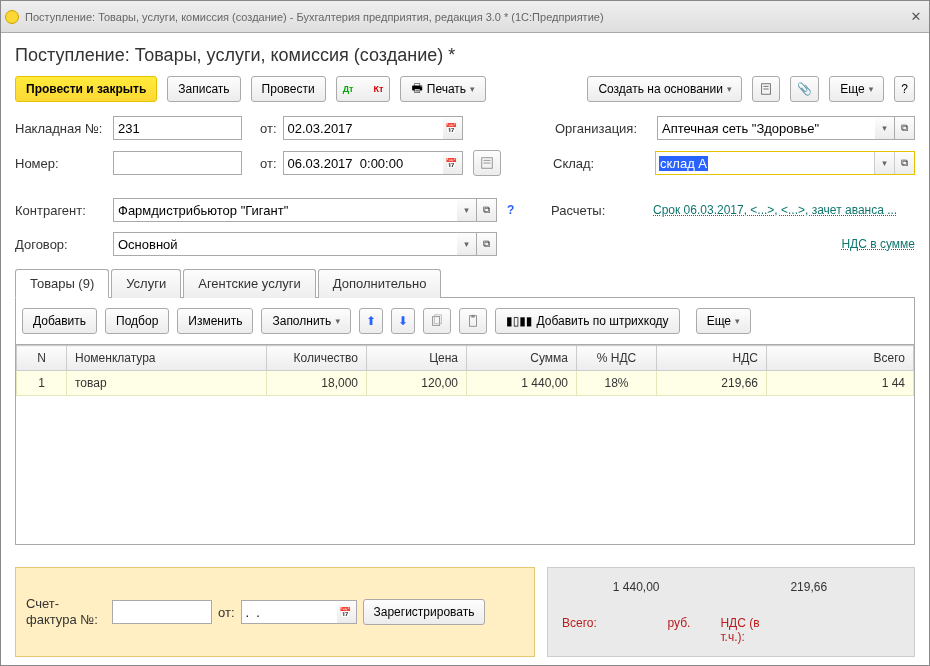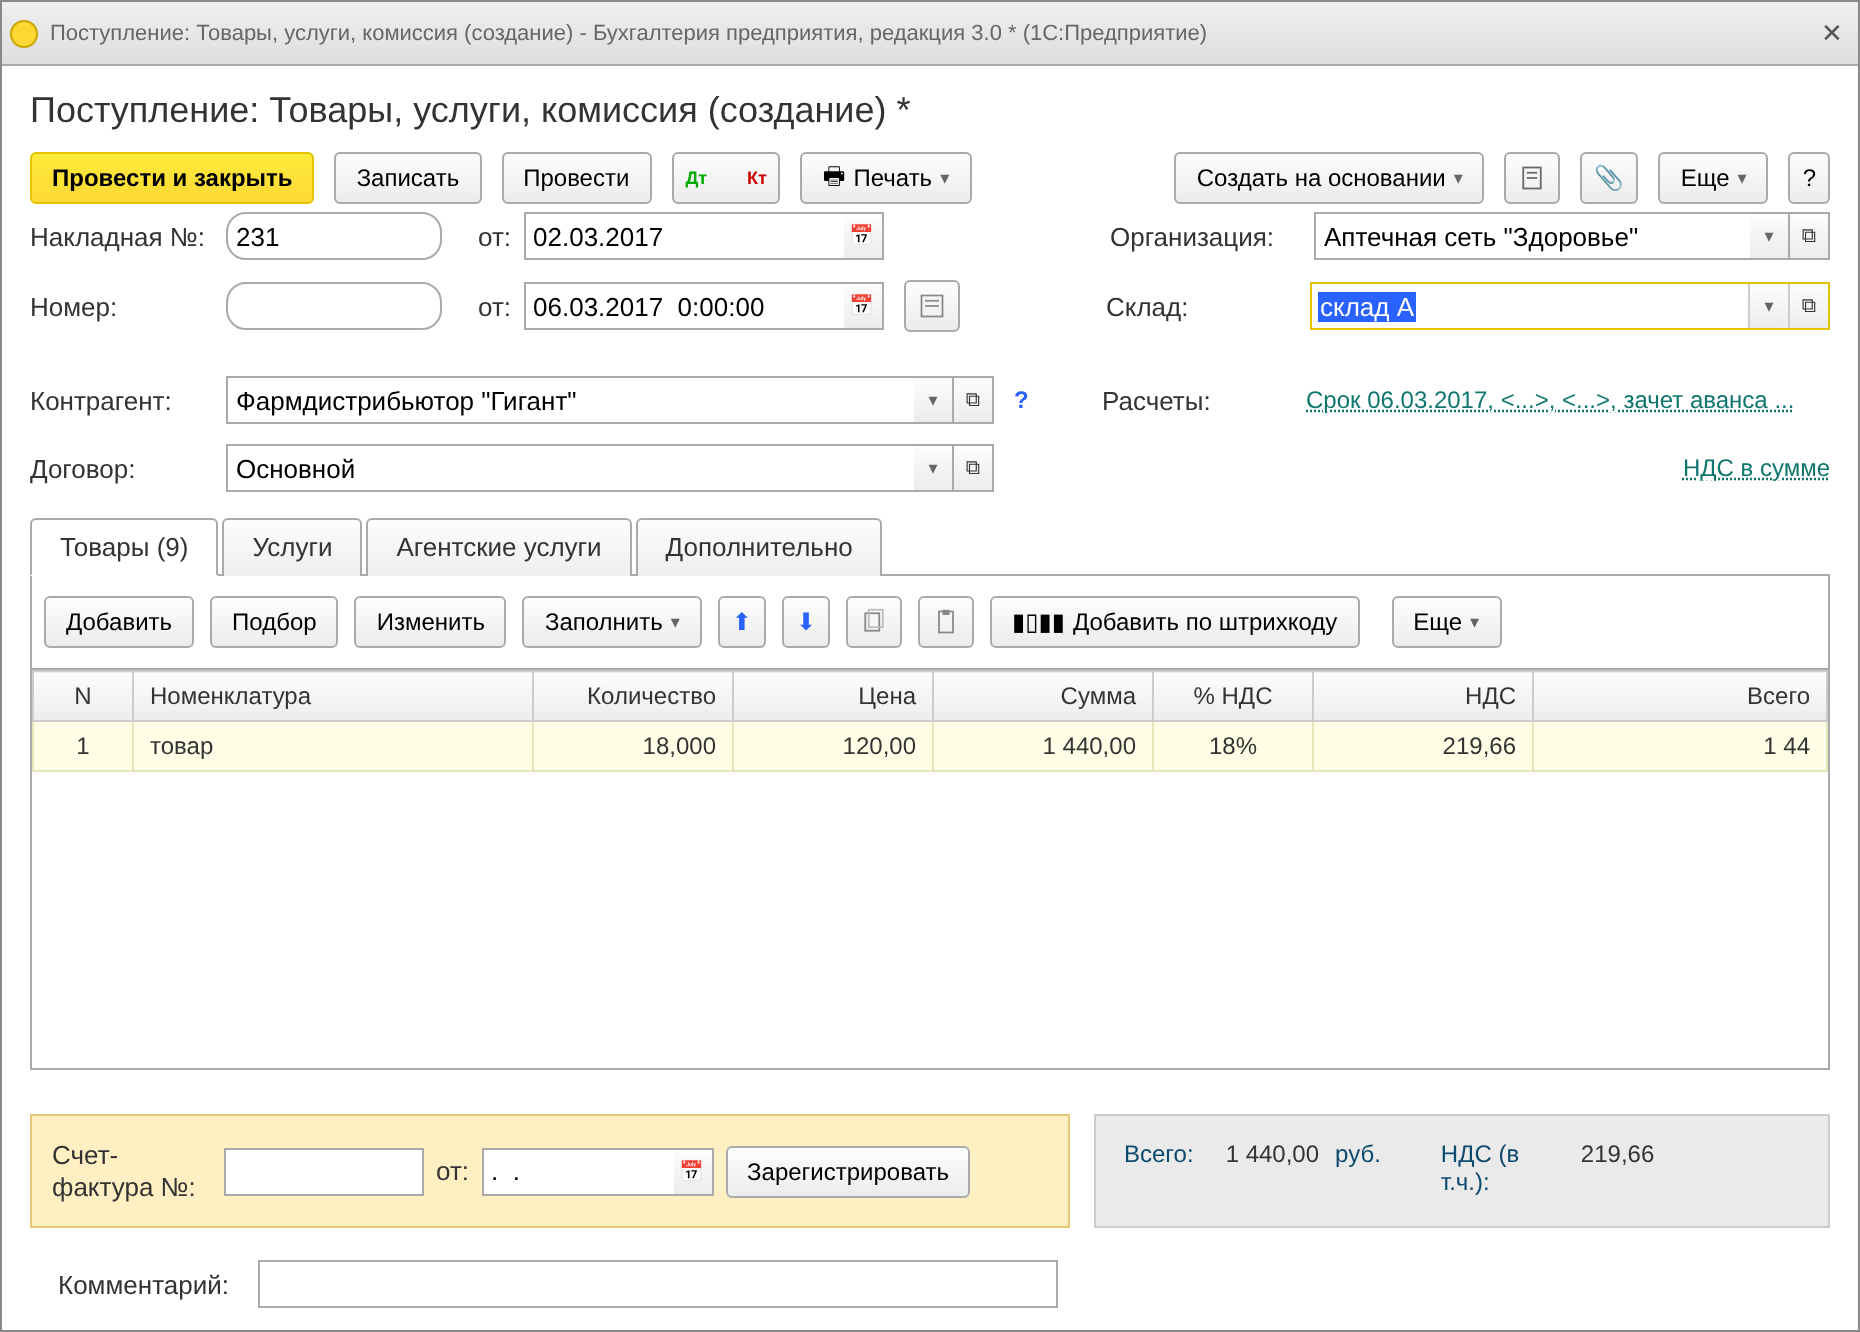--- a/index.html
+++ b/index.html
@@ -4,30 +4,30 @@
 <style>
 * { box-sizing: border-box; margin: 0; padding: 0; }
 body { font-family: Arial, sans-serif; font-size: 12px; background: #fff; color: #333; }
 .window { width: 930px; height: 666px; border: 1px solid #888; background: #fff; position: relative; }
 .titlebar { height: 32px; background: linear-gradient(#efefef,#dedede); border-bottom: 1px solid #aaa; display: flex; align-items: center; padding: 0 4px; font-size: 11px; color: #666; }
 .titlebar-icon { width: 14px; height: 14px; background: #fdd835; border-radius: 50%; margin-right: 6px; display:inline-block; border:1px solid #c9a400; }
 .titlebar-text { flex: 1; }
 .titlebar-close { width: 18px; height: 16px; font-size: 13px; color:#555; text-align:center; cursor:pointer; }
 .content { padding: 12px 14px; }
 h1.page-title { font-size: 18px; font-weight: normal; color: #333; margin-bottom: 10px; }
-.toolbar { display: flex; align-items: flex-start; gap: 10px; margin-bottom: 4px; }
+.toolbar { display: flex; align-items: flex-start; gap: 10px; margin-bottom: 14px; }
 .btn { border: 1px solid #aaa; background: linear-gradient(#fdfdfd,#ececec); padding: 4px 10px; border-radius: 3px; cursor:pointer; font-size:12px; height:26px; display:inline-flex; align-items:center; gap:4px; }
 .btn.primary { background: linear-gradient(#ffeb3b,#fdd835); border-color:#e6c200; font-weight:bold; }
 .btn.icon-only { padding: 3px 6px; gap: 20px; }
 .btn .caret { font-size:9px; color:#666; }
 .toolbar .spacer { flex:1; }
 .lbl { font-size:13px; color:#333; display:flex; align-items:center;}
 .input { border:1px solid #aaa; height:24px; padding:2px 4px; font-size:13px; background:#fff; }
 .input.date { width: 160px; }
-.input.num { width:108px;border-radius:10px; }
+.input.num { width:129px; }
 .inp-btn { width:20px; height:24px; border:1px solid #aaa; border-left:none; background:linear-gradient(#fdfdfd,#ececec); font-size:10px; cursor:pointer; display:inline-flex; align-items:center; justify-content:center; }
 .input-group { display:inline-flex; }
 .input-group .input { border-right:none; }
 .link { color:#0f766e; text-decoration:underline dotted; cursor:pointer; }
 .help-q { color:#2962ff; font-weight:bold; margin-left:4px; cursor:pointer;}
 .selected-text { background:#2962ff; color:#fff; padding:0 1px; }
 .warehouse-group { border:1px solid #e6c200; padding:0; display:inline-flex; }
 .warehouse-group .input { border:none; width:218px; height:22px;}
 .warehouse-group .inp-btn { border:none; border-left:1px solid #ccc; height:22px;}
 .tabs { display:flex; border-bottom:1px solid #aaa; margin-top:4px;}
@@ -36,21 +36,21 @@
 .subtoolbar { display:flex; gap:8px; align-items:center; padding:10px 6px; border:1px solid #aaa; border-top:none; }
 .tbl-wrap { border:1px solid #aaa; border-top:none; height:200px; overflow:auto; }
 table.grid { width:100%; border-collapse:collapse; font-size:12px; }
 table.grid th { background:linear-gradient(#fdfdfd,#ececec); border:1px solid #ccc; padding:5px 8px; font-weight:normal; color:#333; text-align:left;}
 table.grid td { border:1px solid #e6e6bb; padding:5px 8px; background:#ffffe8;}
 table.grid td.num, table.grid th.num { text-align:right; }
 table.grid td.c, table.grid th.c { text-align:center; }
 .footer-area { display:flex; gap:12px; margin-top:22px; }
 .invoice-box { background:#ffefc2; border:1px solid #e6c874; padding:12px 10px; display:flex; align-items:center; gap:6px; flex:0 0 520px;}
 .totals-box { background:#eaeaea; border:1px solid #ccc; padding:12px 14px; display:flex; align-items:flex-start; gap:30px; flex:1;}
-.totals-box .lab { color:#0c4a6e; }
+.totals-box .lab { color:#b91c1c;margin-top:36px; }
 .comment-row { display:flex; align-items:center; gap:8px; margin-top:16px;margin-left:14px;}
 .ddl-icon{font-size:9px;color:#666;}
 svg.ic { width:14px; height:14px; }
 </style>
 </head>
 <body>
 
 <div class="window">
   <div class="titlebar">
     <span class="titlebar-icon"></span>

